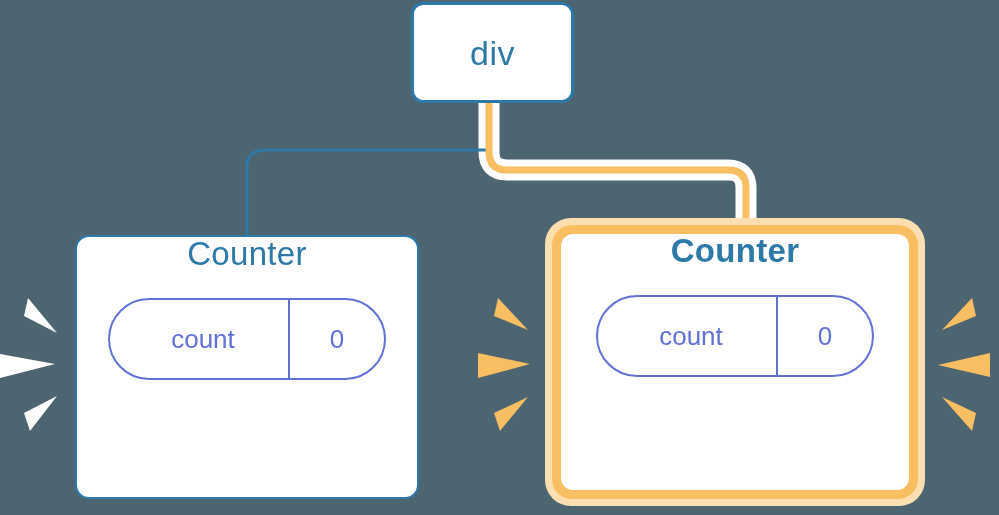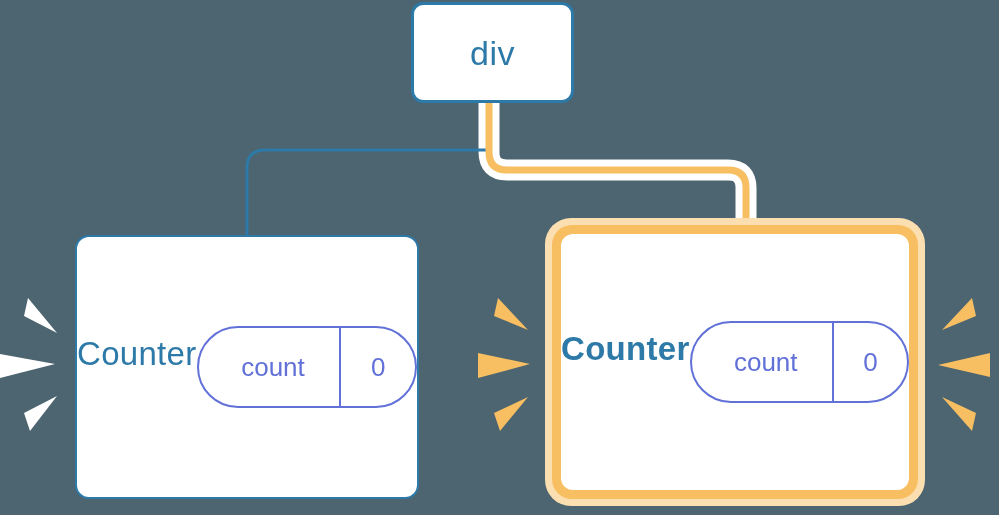--- a/index.html
+++ b/index.html
@@ -93,21 +93,21 @@
     height: 100%;
     background: #ffffff;
     border-radius: 12px;
     box-sizing: border-box;
   }
 
   .counter-inner {
     width: 100%;
     height: 100%;
     display: flex;
-    flex-direction: row;
+    flex-direction: column;
     align-items: center;
     justify-content: flex-start;
     box-sizing: border-box;
   }
   .counter-title {
     font-size: 33px;
     color: #2d79a8;
     line-height: 1;
     margin-bottom: 28px;
     letter-spacing: 0.3px;

